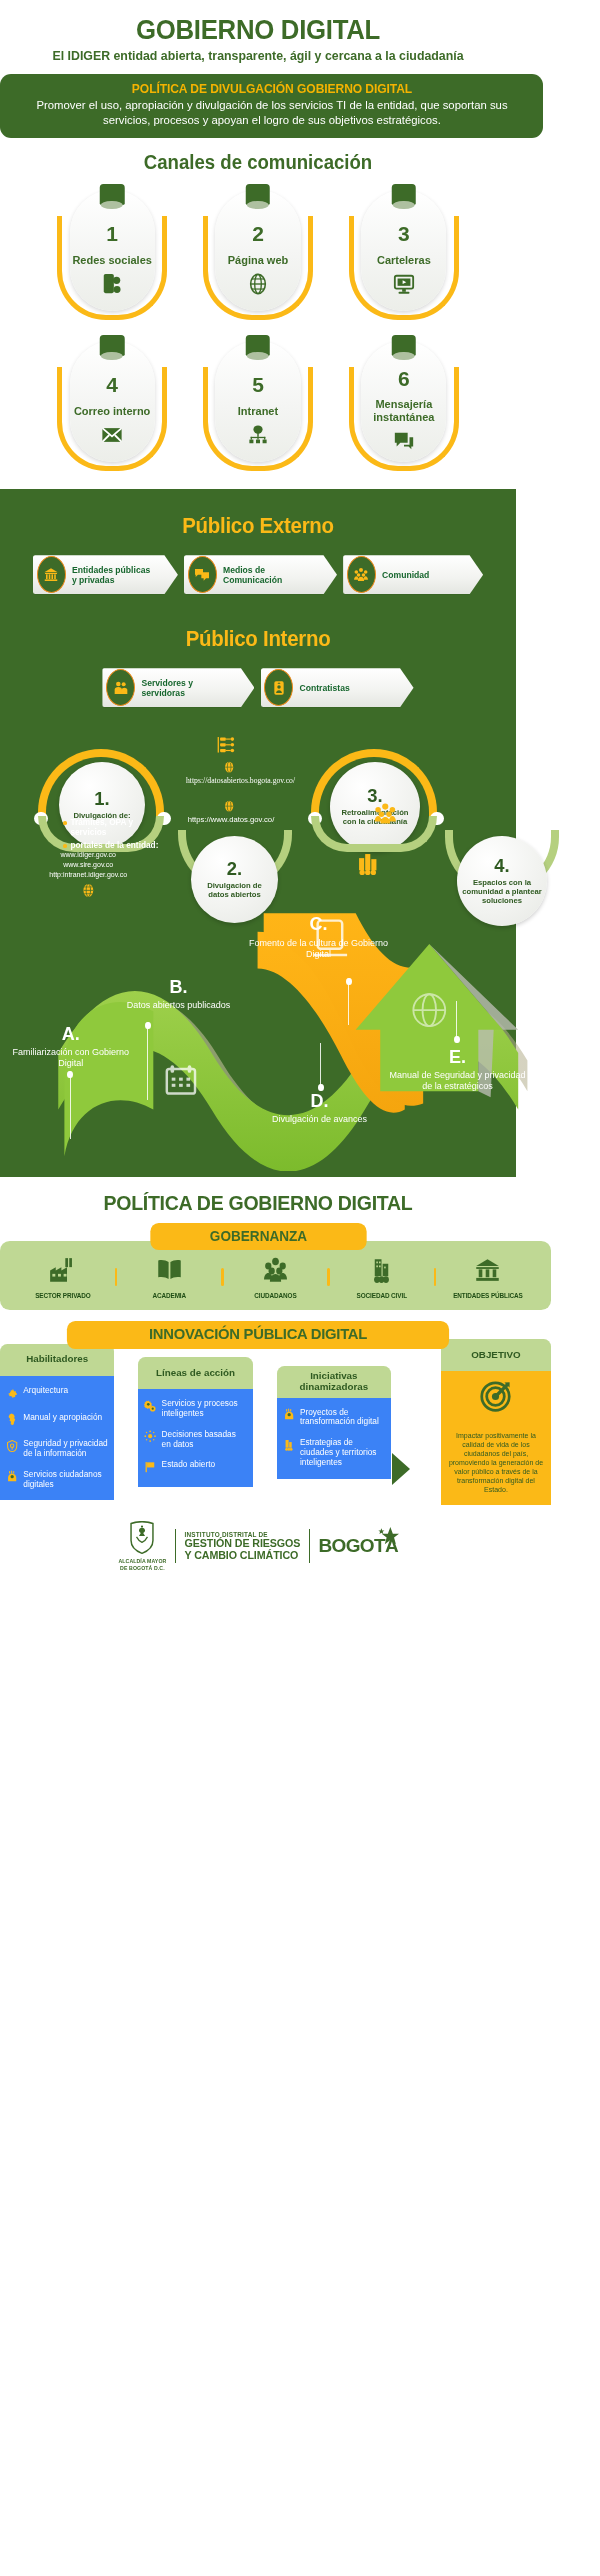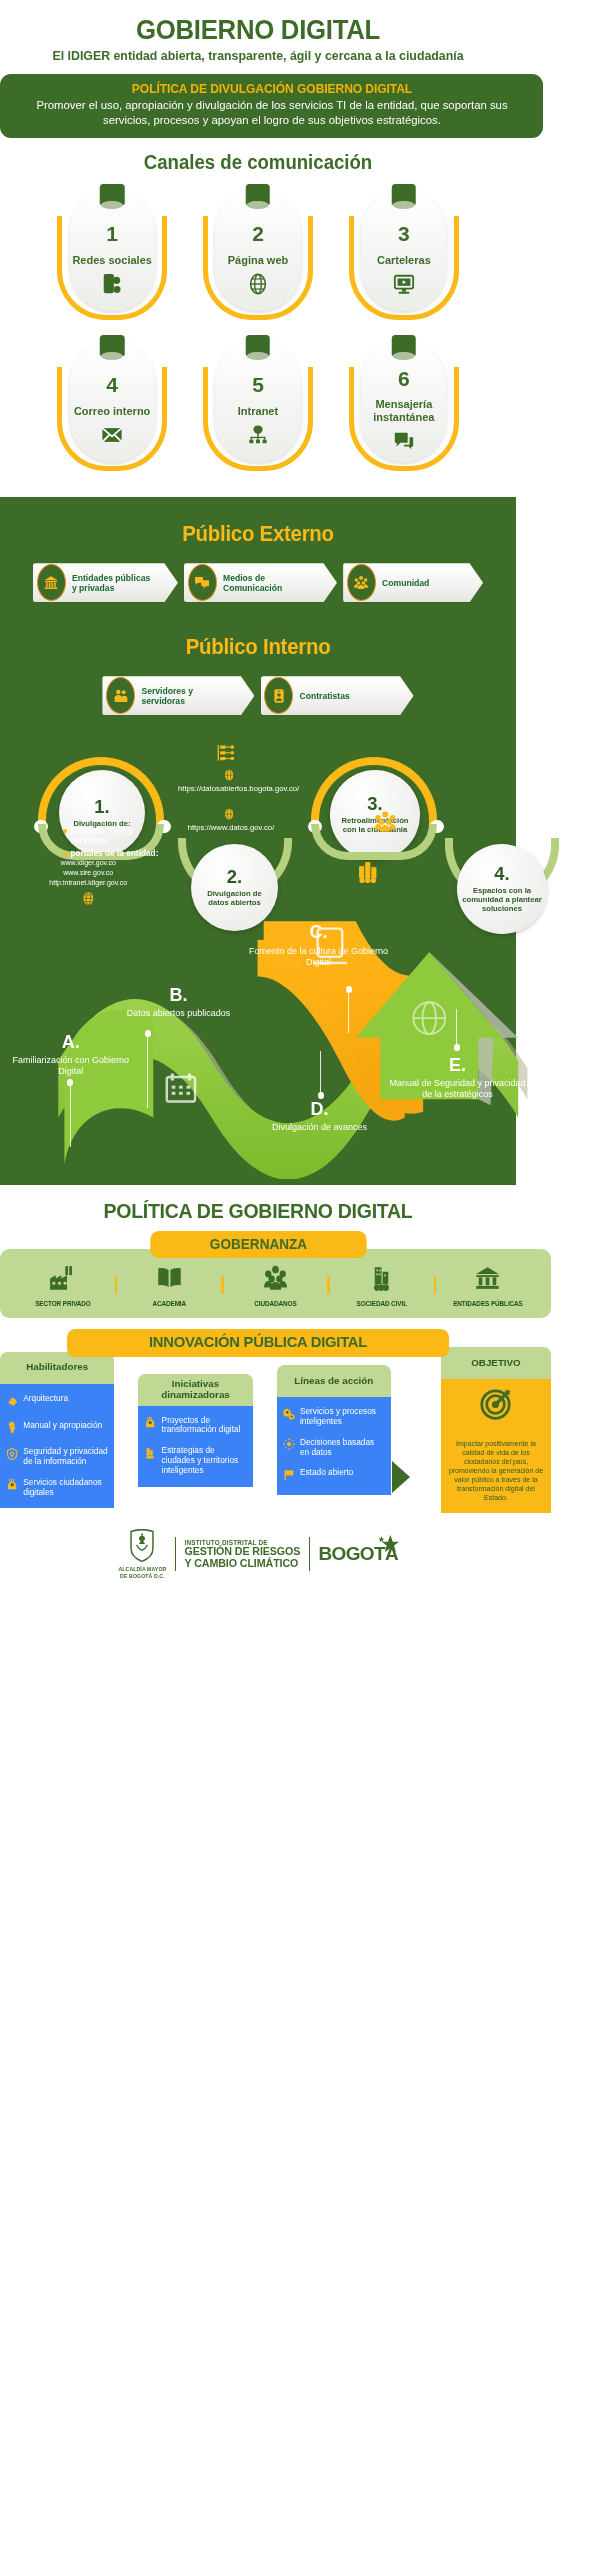--- a/index.html
+++ b/index.html
@@ -112,21 +112,21 @@
   }
   .cap-num { color:#3d6b28; font-size:21px; font-weight:bold; line-height:1; }
   .cap-label {
     color:#3d6b28; font-size:11px; font-weight:bold;
     line-height:1.12; margin-top:9.8px; padding: 0 11px;
   }
   .cap-icon { margin-top:7.4px; display:flex; justify-content:center; }
   .cap-icon svg { width:22px; height:22px; fill:#3d6b28; }
 
   
-  .sec-green { background:#3d6b28; padding: 11px 0 6.1px; position:relative;margin-top:8px; }
+  .sec-green { background:#3d6b28; padding: 11px 0 6.1px; position:relative; }
   .green-title {
     text-align:center; color:#fbb917;
     font-size:22px; font-weight:bold; letter-spacing:-0.3px;
     margin: 13.5px 0 16px;
     transform: scaleX(0.93);
   }
   .chev-row { display:flex; justify-content:center; gap: 6.1px; padding-bottom: 11px; }
   .chev {
     position:relative; height: 39px;
     display:flex; align-items:center;
@@ -533,21 +533,21 @@
             <line x1="12" y1="19" x2="18" y2="19" stroke="#fbb917" stroke-width="1.4"></line>
           </svg>
       </div>
       <div class="mini-ico" style="left:223px; top:39px;">
         <svg viewBox="0 0 24 24" width="12.3" height="12.3">
             <ellipse cx="12" cy="12" rx="8" ry="10.5"></ellipse>
             <ellipse cx="12" cy="12" rx="3.6" ry="10.5" fill="none" stroke="#3d6b28" stroke-width="1.3"></ellipse>
             <line x1="4" y1="12" x2="20" y2="12" stroke="#3d6b28" stroke-width="1.3"></line>
           </svg>
       </div>
-      <div class="arc-note" style="left:178px; top:54px; width:104px;">https://datosabiertos.bogota.gov.co/</div>
+      <div class="arc-note" style="left:186px; top:54px; width:104px;font-family:Liberation Serif, serif;">https://datosabiertos.bogota.gov.co/</div>
       <div class="mini-ico" style="left:223px; top:78px;">
         <svg viewBox="0 0 24 24" width="12.3" height="12.3">
             <ellipse cx="12" cy="12" rx="8" ry="10.5"></ellipse>
             <ellipse cx="12" cy="12" rx="3.6" ry="10.5" fill="none" stroke="#3d6b28" stroke-width="1.3"></ellipse>
             <line x1="4" y1="12" x2="20" y2="12" stroke="#3d6b28" stroke-width="1.3"></line>
           </svg>
       </div>
       <div class="arc-note" style="left:179px; top:93px; width:104px;">https://www.datos.gov.co/</div>
 
       <div class="arc light" style="left:178px; top:108px; width:114px; height:61px; border-width:8.6px;"></div>
@@ -804,46 +804,20 @@
                     <rect x="6" y="2" width="2" height="5" rx="1"></rect>
                     <rect x="10" y="1" width="2" height="6" rx="1"></rect>
                     <rect x="14" y="2" width="2" height="5" rx="1"></rect>
                   </svg></span>
               <span>Servicios ciudadanos digitales</span>
             </div>
           </div>
         </div>
 
         <div class="icol">
-          <div class="icol-head">Iniciativas dinamizadoras</div>
-          <div class="icol-body">
-            <div class="irow">
-              <span><svg viewBox="0 0 24 24">
-                    <path d="M4 22v-7c0-4.4 3.6-8 8-8s8 3.6 8 8v7z"></path>
-                    <circle cx="12" cy="13" r="3.2" fill="#3d6b28"></circle>
-                    <rect x="6" y="2" width="2" height="5" rx="1"></rect>
-                    <rect x="10" y="1" width="2" height="6" rx="1"></rect>
-                    <rect x="14" y="2" width="2" height="5" rx="1"></rect>
-                  </svg></span>
-              <span>Proyectos de transformación digital</span>
-            </div>
-            <div class="irow">
-              <span><svg viewBox="0 0 24 24">
-                    <rect x="5" y="2" width="6" height="15"></rect>
-                    <rect x="12" y="6" width="5" height="11"></rect>
-                    <ellipse cx="7" cy="20" rx="2.6" ry="3"></ellipse>
-                    <ellipse cx="11.5" cy="20" rx="2.6" ry="3"></ellipse>
-                    <ellipse cx="16" cy="20" rx="2.6" ry="3"></ellipse>
-                  </svg></span>
-              <span>Estrategias de ciudades y territorios inteligentes</span>
-            </div>
-          </div>
-        </div>
-
-        <div class="icol">
           <div class="icol-head">Líneas de acción</div>
           <div class="icol-body">
             <div class="irow">
               <span><svg viewBox="0 0 24 24">
                     <path d="M9 1l1 2.2 2.4-.4.6 2.4 2.2 1-1 2.2 1.6 1.8-1.8 1.6.4 2.4-2.4.6-1 2.2-2.2-1-1.8 1.6-1.6-1.8-2.4.4-.6-2.4-2.2-1 1-2.2L0 8.2 1.8 6.6 1.4 4.2l2.4-.6L4.8 1.4 7 2.4z"></path>
                     <circle cx="8.4" cy="8.4" r="2.6" fill="#3d6b28"></circle>
                     <circle cx="17" cy="17" r="5.5"></circle>
                     <circle cx="17" cy="17" r="2.2" fill="#3d6b28"></circle>
                   </svg></span>
               <span>Servicios y procesos inteligentes</span>
@@ -865,20 +839,46 @@
             <div class="irow">
               <span><svg viewBox="0 0 24 24">
                     <rect x="3" y="2" width="2.6" height="20" rx="1"></rect>
                     <path d="M6 2.6h14v10H6z"></path>
                   </svg></span>
               <span>Estado abierto</span>
             </div>
           </div>
         </div>
 
+        <div class="icol">
+          <div class="icol-head">Iniciativas dinamizadoras</div>
+          <div class="icol-body">
+            <div class="irow">
+              <span><svg viewBox="0 0 24 24">
+                    <path d="M4 22v-7c0-4.4 3.6-8 8-8s8 3.6 8 8v7z"></path>
+                    <circle cx="12" cy="13" r="3.2" fill="#3d6b28"></circle>
+                    <rect x="6" y="2" width="2" height="5" rx="1"></rect>
+                    <rect x="10" y="1" width="2" height="6" rx="1"></rect>
+                    <rect x="14" y="2" width="2" height="5" rx="1"></rect>
+                  </svg></span>
+              <span>Proyectos de transformación digital</span>
+            </div>
+            <div class="irow">
+              <span><svg viewBox="0 0 24 24">
+                    <rect x="5" y="2" width="6" height="15"></rect>
+                    <rect x="12" y="6" width="5" height="11"></rect>
+                    <ellipse cx="7" cy="20" rx="2.6" ry="3"></ellipse>
+                    <ellipse cx="11.5" cy="20" rx="2.6" ry="3"></ellipse>
+                    <ellipse cx="16" cy="20" rx="2.6" ry="3"></ellipse>
+                  </svg></span>
+              <span>Estrategias de ciudades y territorios inteligentes</span>
+            </div>
+          </div>
+        </div>
+
         <div class="icol objcol">
           <div class="icol-head">OBJETIVO</div>
           <div class="icol-body obj">
             <div class="obj-icon">
               <svg viewBox="0 0 24 24">
                   <circle cx="12" cy="12" r="10" fill="none" stroke="#3d6b28" stroke-width="2"></circle>
                   <circle cx="12" cy="12" r="6.4" fill="none" stroke="#3d6b28" stroke-width="2"></circle>
                   <circle cx="12" cy="12" r="2.6"></circle>
                   <path d="M12 12L21 3" stroke="#3d6b28" stroke-width="2.4" fill="none"></path>
                   <path d="M18.5 1.8l3.8-.1-.1 3.8z"></path>

